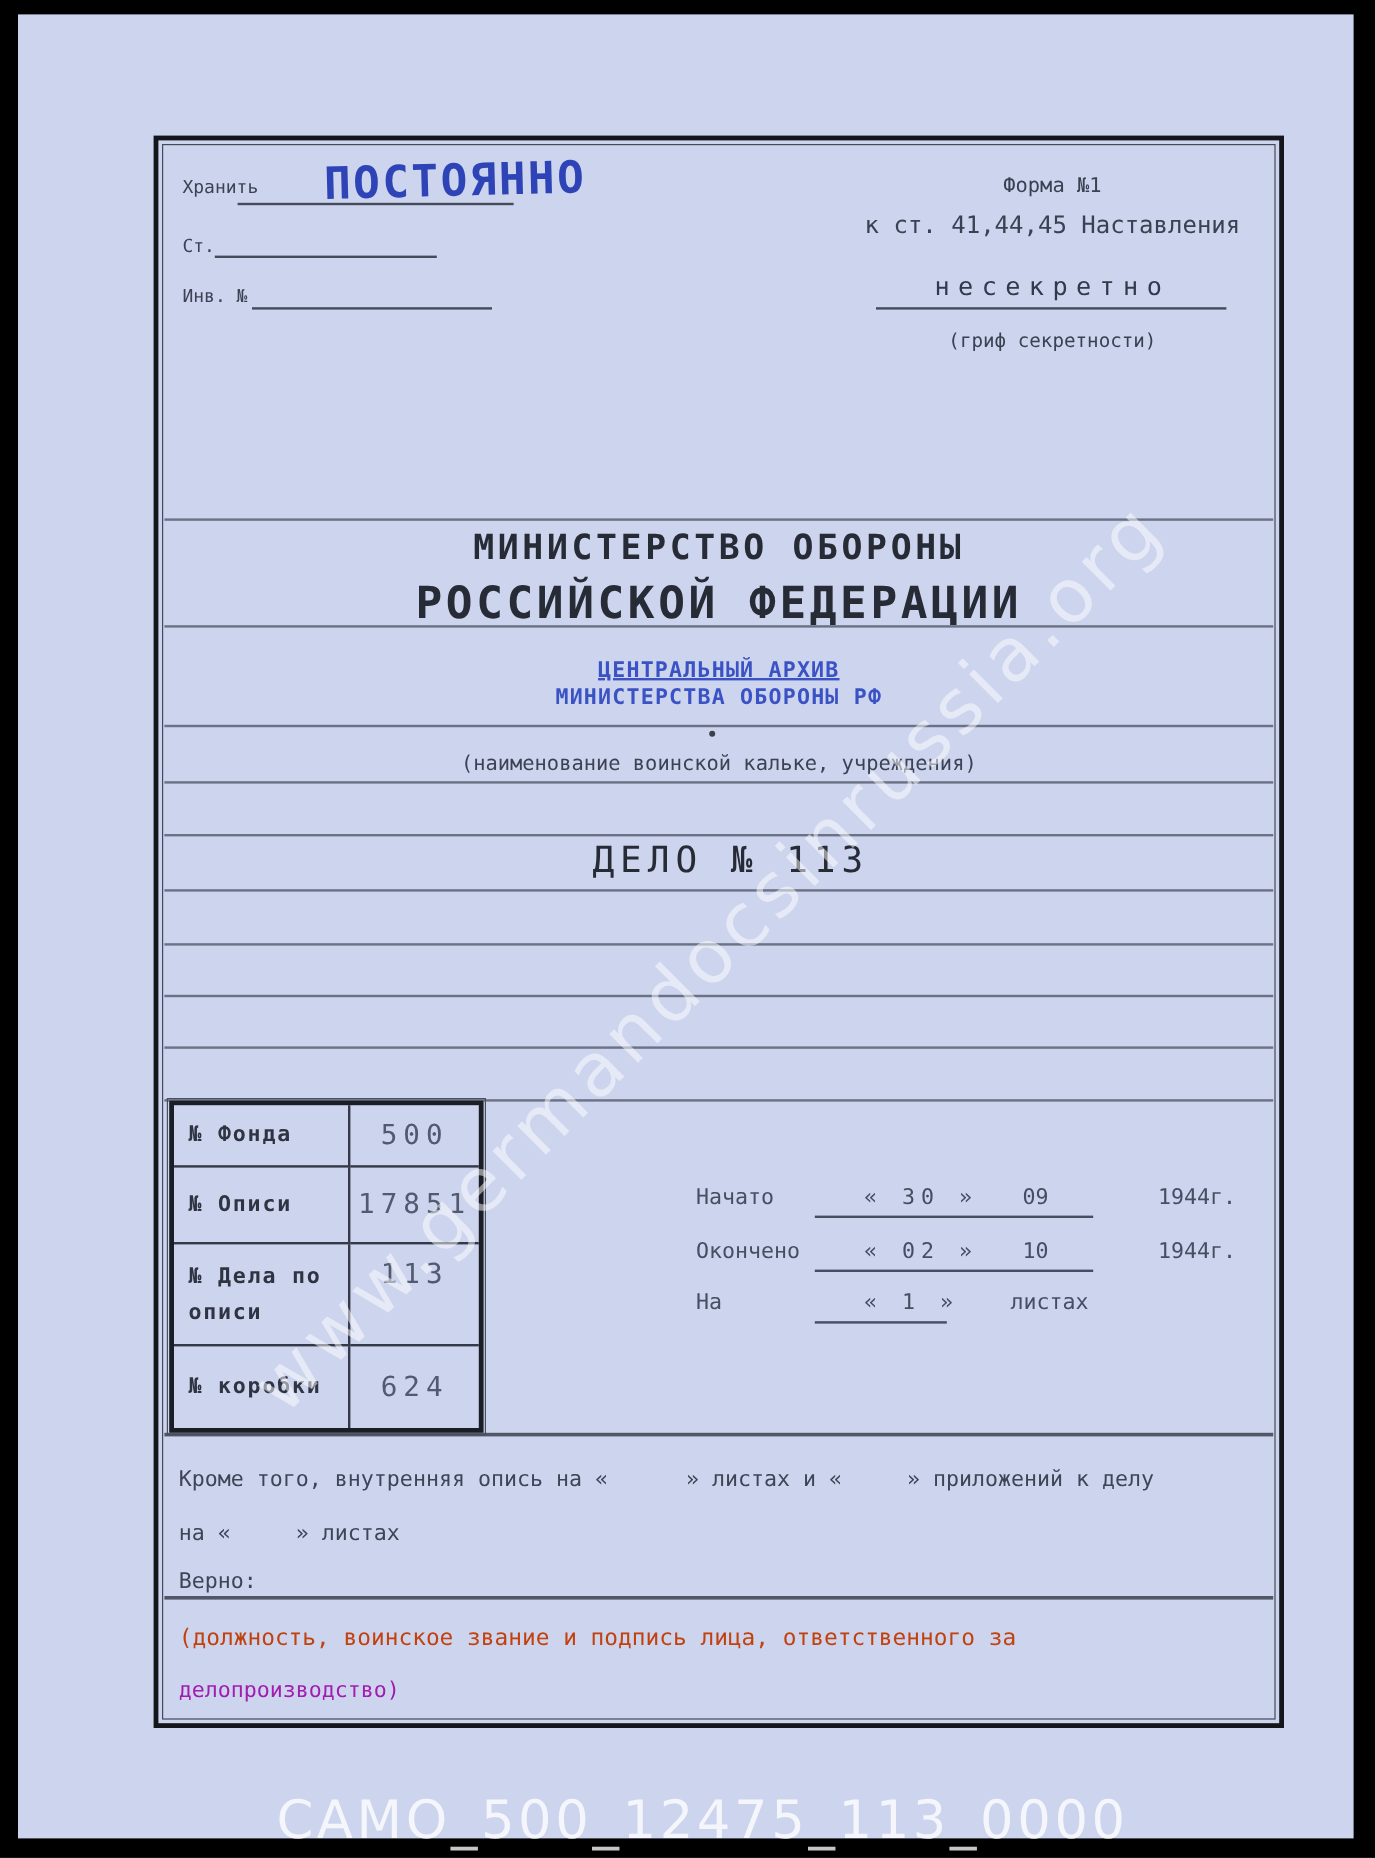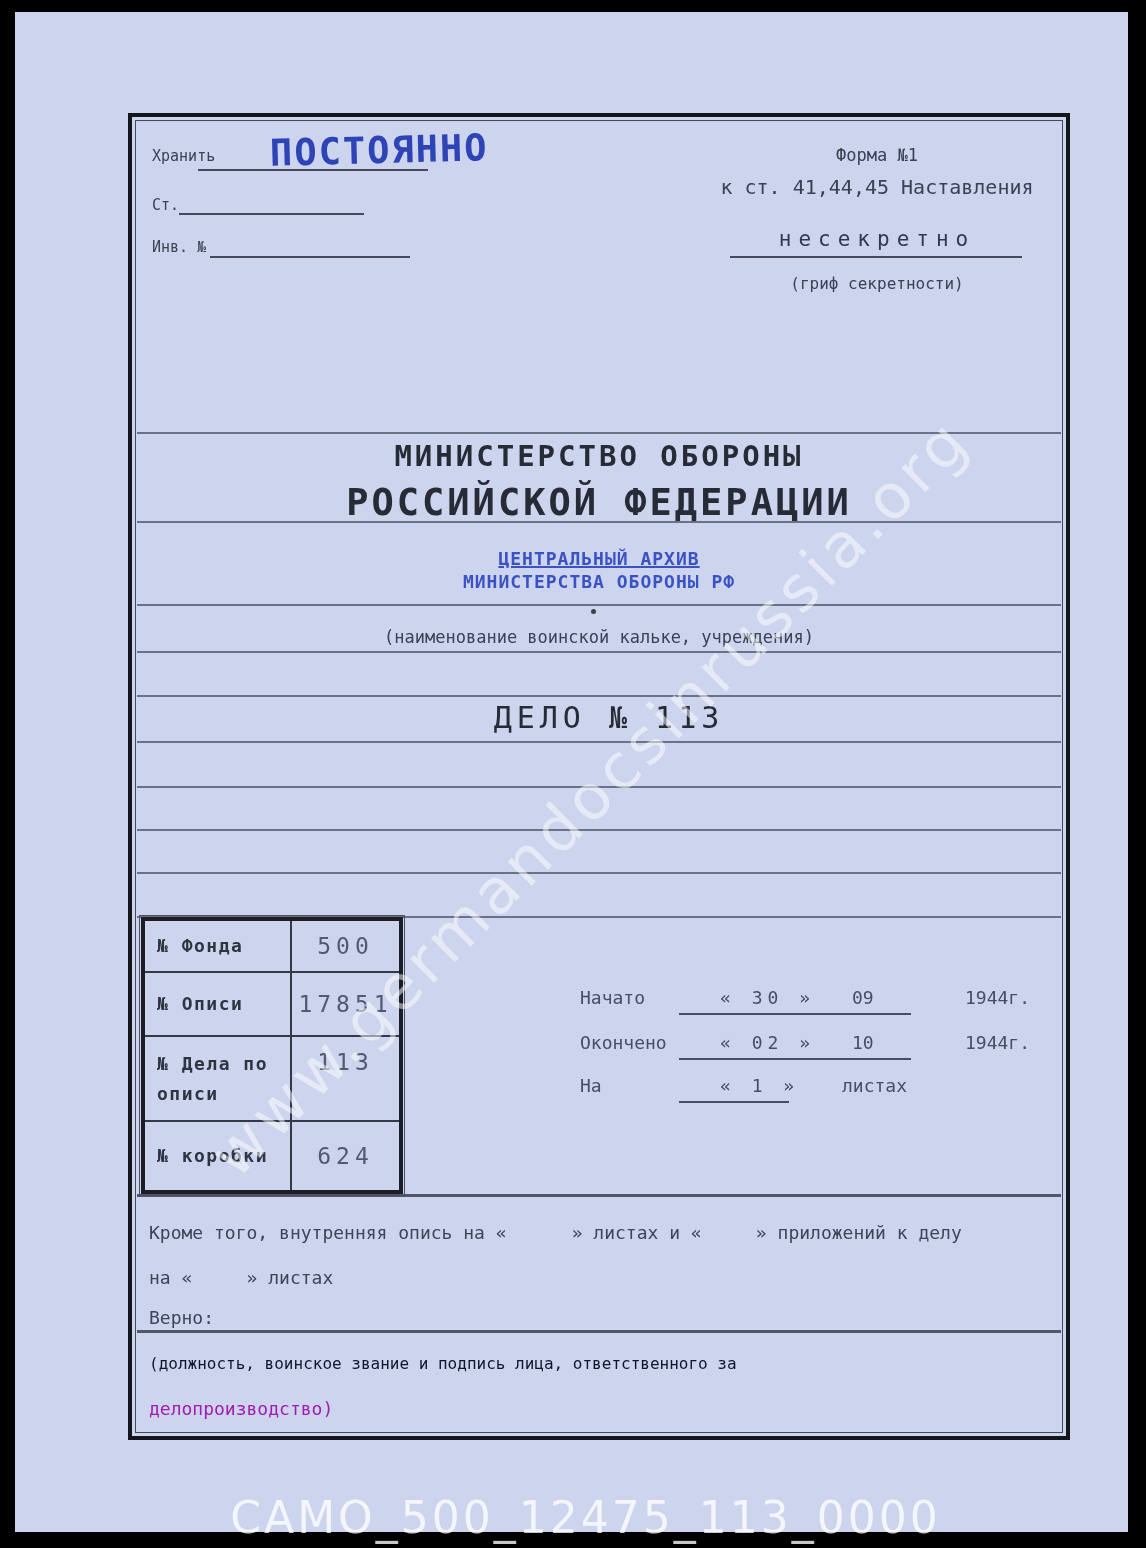--- a/index.html
+++ b/index.html
@@ -126,20 +126,20 @@
       <div class="drow" style="top:958px">
         <span class="sp" style="left:0">На</span>
         <span class="sp q" style="left:140px">« 1 »</span>
         <div class="ul" style="left:140px;width:110px"></div>
         <span class="sp" style="left:262px">листах</span>
       </div>
 
       <div class="t foot" style="left:17px;top:1105px;font-size:18px">Кроме того, внутренняя опись на «      » листах и «     » приложений к делу</div>
       <div class="t foot" style="left:17px;top:1150px;font-size:18px">на «     » листах</div>
       <div class="t foot" style="left:17px;top:1190px;font-size:18px">Верно:</div>
-      <div class="t foot" style="left:17px;top:1237px;font-size:16px;color:#0f172a">(должность, воинское звание и подпись лица, ответственного за</div>
+      <div class="t foot" style="left:17px;top:1237px;font-size:19px;color:#c2410c">(должность, воинское звание и подпись лица, ответственного за</div>
       <div class="t foot" style="left:17px;top:1281px;font-size:18px;color:#a21caf">делопроизводство)</div>
     </div>
 
     <div class="wm-diag">www.germandocsinrussia.org</div>
     <div class="wm-bottom">CAMO_500_12475_113_0000</div>
   </div>
 </div>
 
 </body></html>

